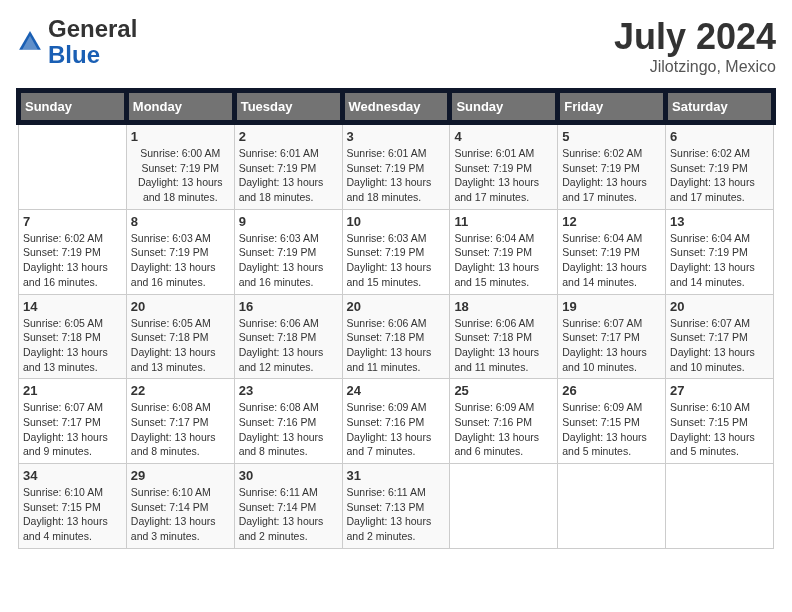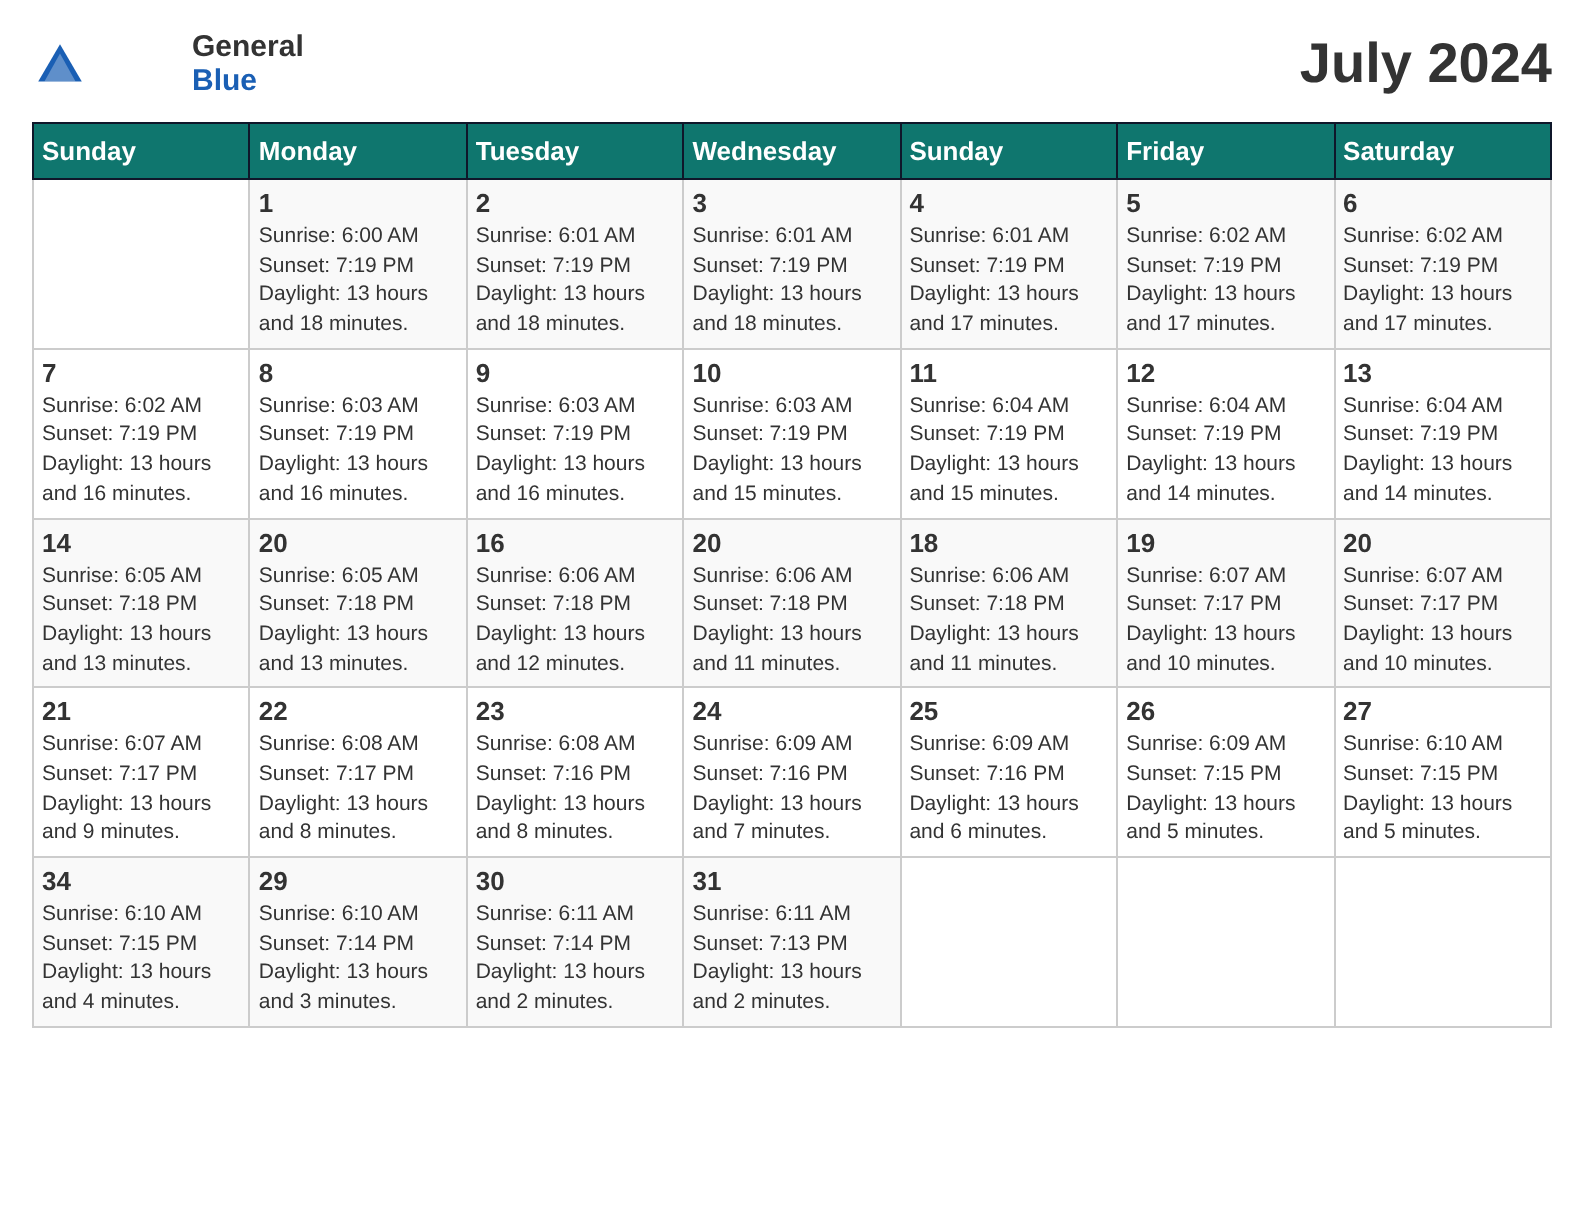--- a/index.html
+++ b/index.html
@@ -15,56 +15,55 @@
       justify-content: space-between;
       align-items: flex-start;
       margin-bottom: 12px;
     }
     .logo {
       display: flex;
       align-items: center;
       gap: 4px;
     }
     .logo-text {
-      font-size: 15px;
+      font-size: 24px;
       font-weight: bold;
       line-height: 1.1;
-      margin-left: 48px;
     }
     .logo-general { color: #333; }
     .logo-blue { color: #1a5fb4; }
     .logo-icon {
       width: 28px;
       height: 28px;
     }
     .title-block {
       text-align: right;
     }
     .month-title {
-      font-size: 28px;
+      font-size: 36px;
       font-weight: bold;
       color: #333;
     }
     .location {
       font-size: 16px;
       color: #555;
     }
     .calendar {
       width: 100%;
       border-collapse: collapse;
       font-size: 11px;
     }
     .calendar th {
-      background-color: #0f766e;
+      background-color: #737373;
       color: #fff;
       padding: 6px 4px;
       text-align: left;
       font-size: 13px;
       font-weight: bold;
-      border: 1px solid #0f172a;
+      border: 5px solid #0f172a;
     }
     .calendar td {
       border: 1px solid #ccc;
       vertical-align: top;
       padding: 4px;
       width: calc(100% / 7);
       min-height: 80px;
       background: #fff;
     }
     .calendar tr:nth-child(odd) td {
@@ -98,41 +97,42 @@
       <polygon points="18,4 32,28 4,28" fill="#1a5fb4"></polygon>
       <polygon points="18,10 28,28 8,28" fill="#fff" opacity="0.3"></polygon>
     </svg>
     <div class="logo-text">
       <div class="logo-general">General</div>
       <div class="logo-blue">Blue</div>
     </div>
   </div>
   <div class="title-block">
     <div class="month-title">July 2024</div>
+    <div class="location">Jilotzingo, Mexico</div>
   </div>
 </div>
 
 <table class="calendar">
   <thead>
     <tr>
     <th>Sunday</th>
         <th>Monday</th>
         <th>Tuesday</th>
         <th>Wednesday</th>
         <th>Sunday</th>
         <th>Friday</th>
         <th>Saturday</th>
       </tr>
   </thead>
   <tbody id="calendar-body">
   <tr>
         <td class="empty-cell"></td>
         <td>
           <span class="day-number">1</span>
-          <div class="day-info" style="white-space: pre-line;">Sunrise: 6:00 AM
+          <div class="day-info" style="white-space: pre-line; text-align: center;">Sunrise: 6:00 AM
 Sunset: 7:19 PM
 Daylight: 13 hours
 and 18 minutes.</div>
         </td>
         <td>
           <span class="day-number">2</span>
           <div class="day-info" style="white-space: pre-line;">Sunrise: 6:01 AM
 Sunset: 7:19 PM
 Daylight: 13 hours
 and 18 minutes.</div>

